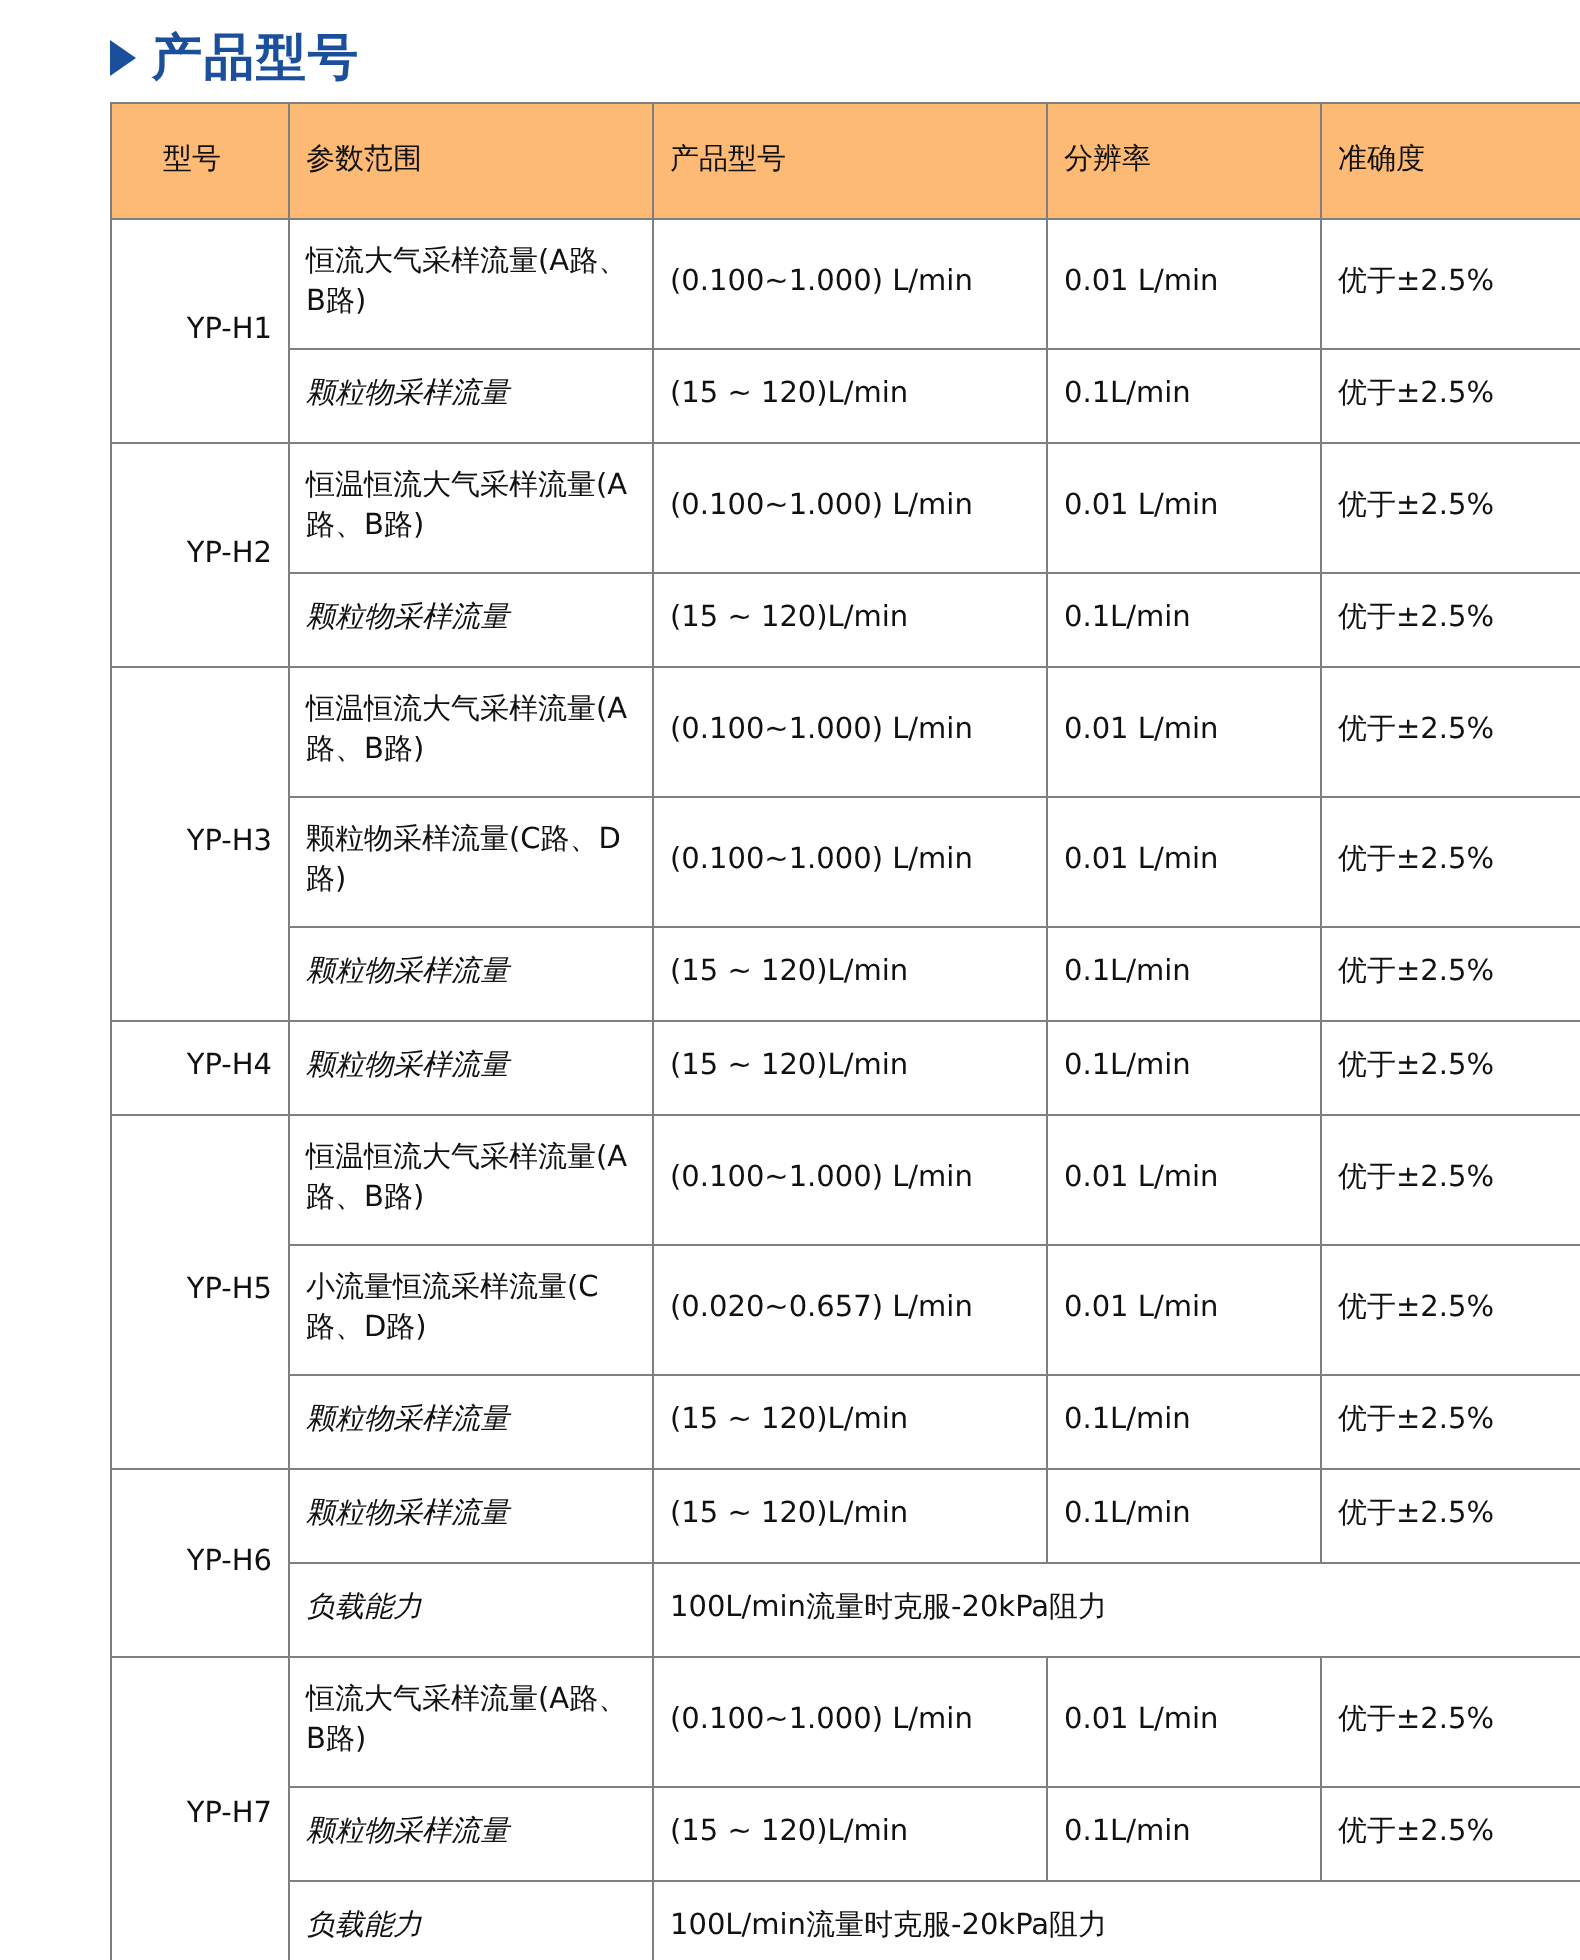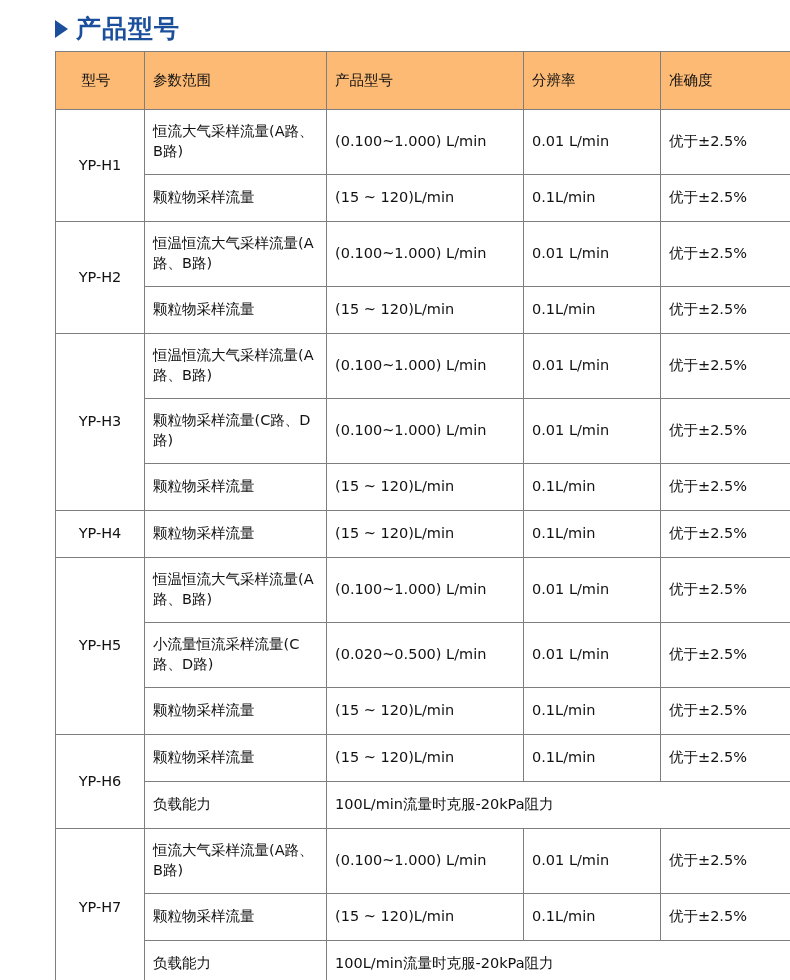--- a/index.html
+++ b/index.html
@@ -60,21 +60,21 @@
   thead td {
     background: #fdba74;
     font-size: 17px;
     font-weight: bold;
     height: 45px;
     text-align: left;
     padding-left: 12px;
   }
   thead td.c-model { text-align: center; padding-left: 0; }
   td.c-model {
-    text-align: center;
+    text-align: right;
     font-size: 15.5px;
     width: 80px;
   }
   td.c-param {
     width: 165px;
     padding-left: 12px;
   }
   td.c-range {
     width: 180px;
     padding-left: 12px;
@@ -82,20 +82,21 @@
   td.c-res {
     width: 120px;
     padding-left: 12px;
   }
   td.c-acc {
     width: 130px;
     padding-left: 12px;
   }
   td.row-h {
     height: 34px;
+    font-style: italic;
   }
   td.row-h2 {
     height: 52px;
   }
   td.wide {
     padding-left: 12px;
   }
 </style>
 </head>
 <body>
@@ -177,21 +178,21 @@
 
       <tr>
         <td class="c-model" rowspan="3">YP-H5</td>
         <td class="c-param row-h2">恒温恒流大气采样流量(A路、B路)</td>
         <td class="c-range">(0.100~1.000) L/min</td>
         <td class="c-res">0.01 L/min</td>
         <td class="c-acc">优于±2.5%</td>
       </tr>
       <tr>
         <td class="c-param row-h2">小流量恒流采样流量(C路、D路)</td>
-        <td class="c-range">(0.020~0.500) L/min</td>
+        <td class="c-range">(0.020~0.657) L/min</td>
         <td class="c-res">0.01 L/min</td>
         <td class="c-acc">优于±2.5%</td>
       </tr>
       <tr>
         <td class="c-param row-h">颗粒物采样流量</td>
         <td class="c-range">(15 ~ 120)L/min</td>
         <td class="c-res">0.1L/min</td>
         <td class="c-acc">优于±2.5%</td>
       </tr>
 

